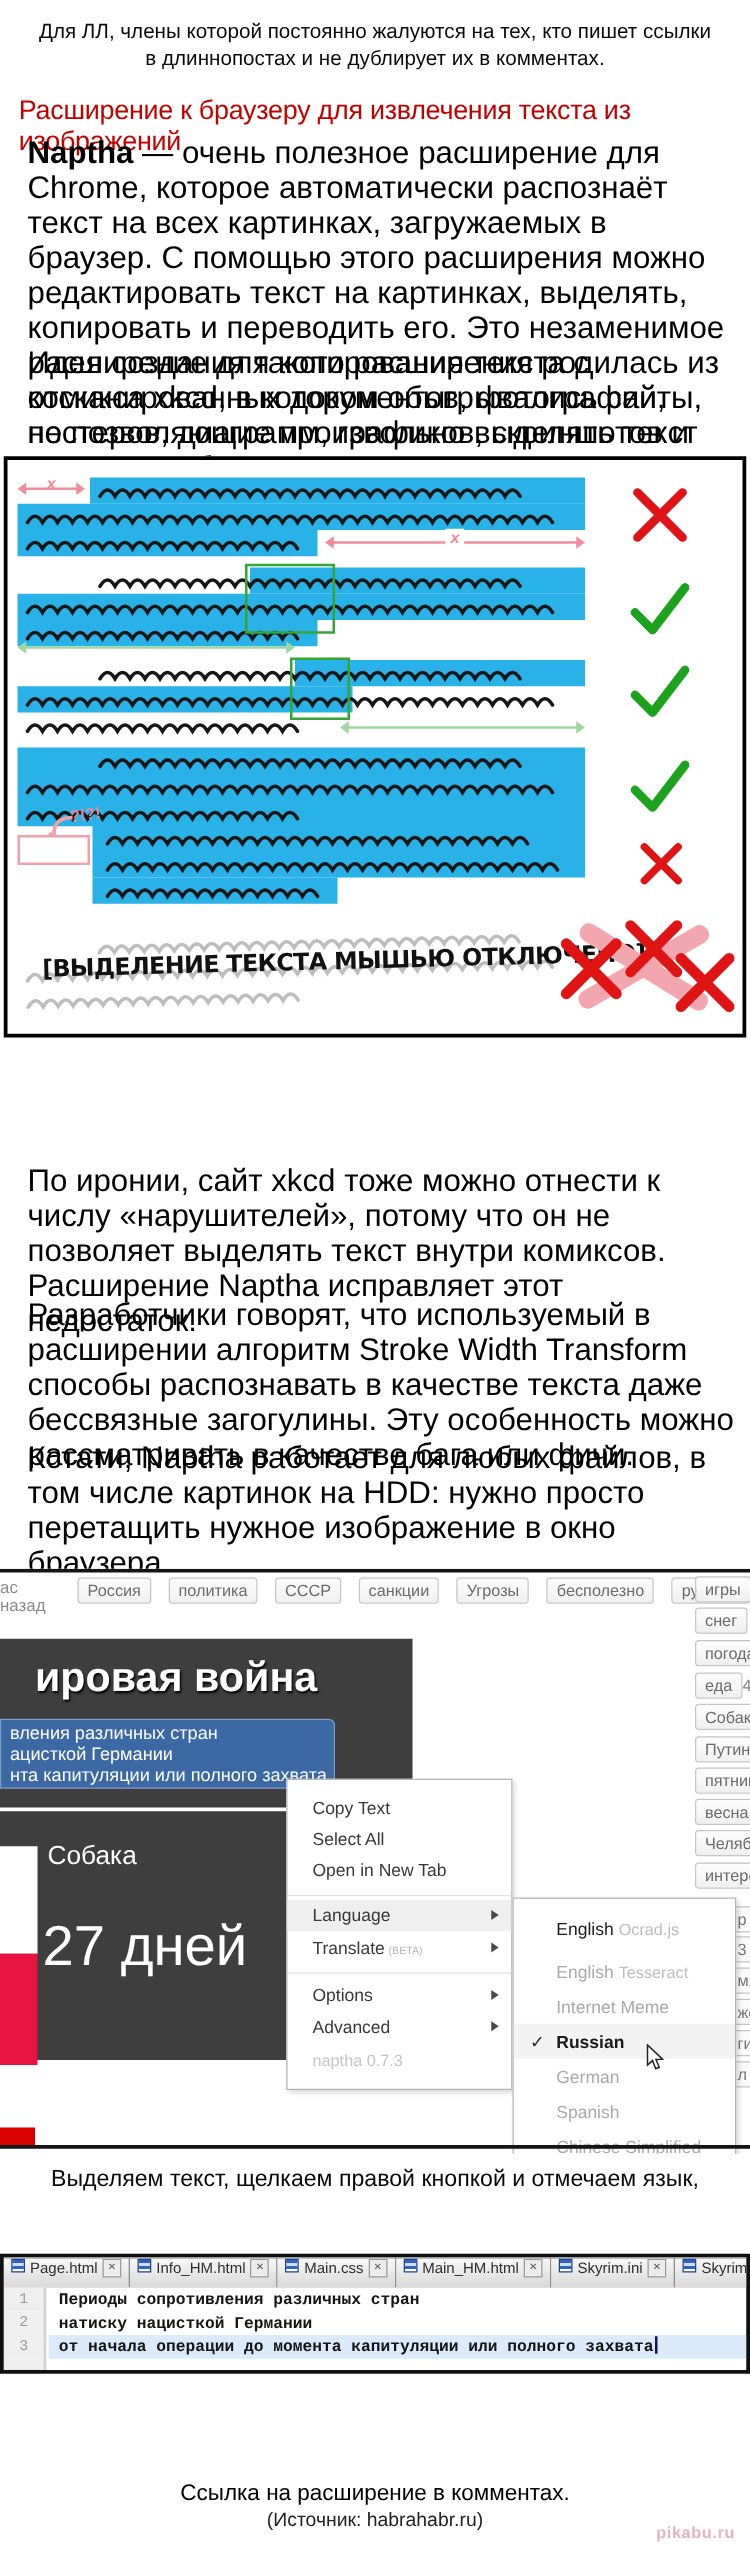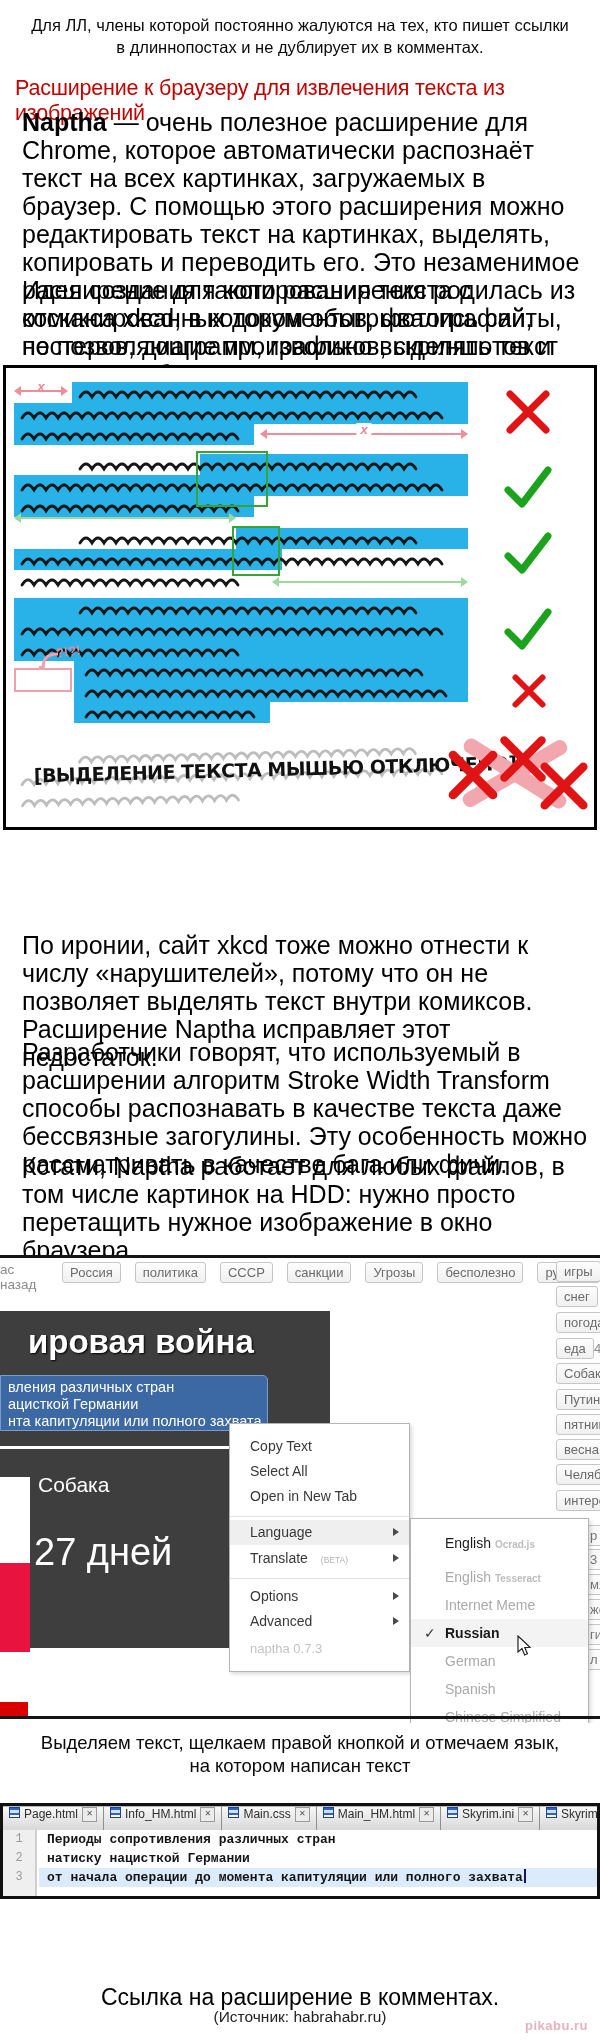--- a/index.html
+++ b/index.html
@@ -59,42 +59,42 @@
   .darkimg{position:absolute;top:56px;left:0;width:330px;height:337px;background:#3e3e3e;z-index:1}
   .imgtitle{position:absolute;top:12px;left:28px;font-size:33px;font-weight:700;color:#fff;
             text-shadow:1px 1px 2px #000;white-space:nowrap}
   .selbox{position:absolute;top:64px;left:0;width:268px;height:56px;background:#3c68a4;
           border:1px solid #7a9cc8;border-radius:0 5px 5px 0;box-sizing:border-box}
   .selbox div{position:absolute;left:7px;font-size:14.5px;color:#fff;white-space:nowrap}
   .whr{position:absolute;height:3px;background:#fff}
   .flagwhite{position:absolute;top:166px;left:0;width:30px;height:86px;background:#fff}
   .flagred{position:absolute;top:252px;left:0;width:30px;height:89px;background:#e8133f}
   .country{position:absolute;font-size:21px;color:#fff;font-weight:400}
-  .duration{position:absolute;top:220px;left:34px;font-size:38px;color:#fff;font-weight:400;white-space:nowrap}
+  .duration{position:absolute;top:220px;left:34px;font-size:45px;color:#fff;font-weight:400;white-space:nowrap}
   .dkflag{position:absolute;top:391px;left:0;width:28px;height:15px;background:#d90000}
 
   .cmenu{position:absolute;top:168px;left:229px;width:181px;height:249px;background:#fff;
          border:1px solid #b4b4b4;box-shadow:2px 2px 4px rgba(0,0,0,.15);z-index:10;box-sizing:border-box}
   .mi{position:absolute;left:0;width:100%;height:25px;line-height:25px;padding-left:20px;
       font-size:14px;color:#383838;box-sizing:border-box;white-space:nowrap}
   .mi.hov{background:#efefef}
   .mi .arr{position:absolute;right:10px;top:8px;width:0;height:0;
            border-top:4.5px solid transparent;border-bottom:4.5px solid transparent;border-left:6px solid #4a4a4a}
   .msep{position:absolute;left:0;width:100%;height:1px;background:#e2e2e2}
-  .beta{font-size:8.5px;color:#b3b3b3;margin-left:13px}
+  .beta{font-size:8.5px;color:#b3b3b3;margin-left:3px}
   .ver{color:#c3c3c3;font-size:13px}
 
   .smenu{position:absolute;top:263px;left:410px;width:179px;height:210px;background:#fff;
          border:1px solid #b4b4b4;box-shadow:2px 2px 4px rgba(0,0,0,.15);z-index:20;box-sizing:border-box}
   .smi{position:absolute;left:0;width:100%;height:28px;line-height:28px;padding-left:34px;
        font-size:14px;box-sizing:border-box;white-space:nowrap;color:#a9a9a9}
   .smi.on{color:#1a1a1a}
   .smi.sel{color:#1a1a1a;font-weight:700;background:#f3f3f3}
   .smi .chk{position:absolute;left:13px;font-weight:400;color:#333}
-  .suf{font-size:10px;color:#bdbdbd;margin-left:4px;font-weight:700}
+  .suf{font-size:13px;color:#bdbdbd;margin-left:4px;font-weight:400}
   .cursor{position:absolute;z-index:30}
 
   .shotcap{top:1731px;left:0;width:600px;font-size:18.5px;line-height:23px;color:#0a0a0a}
 
   
   .npp{position:absolute;top:1803px;left:0;width:600px;height:96px;border:3px solid #101010;
        box-sizing:border-box;background:#fff;overflow:hidden}
   .tabbar{position:absolute;top:0;left:0;width:100%;height:24px;background:#c9c9c9;
           display:flex;align-items:stretch;overflow:hidden}
   .tab{display:flex;align-items:flex-start;gap:4px;padding:0 6px;background:linear-gradient(#f8f8f8,#d8d8d8);
@@ -108,21 +108,21 @@
         font-weight:700;font-size:13px;color:#141414}
   .erow .rowhl{position:absolute;left:36px;right:0;top:0;bottom:0;background:#dcebfb}
   .lnum{position:absolute;left:0;top:0;width:34px;height:100%;background:#efefef;border-right:2px solid #cfcfcf;
         color:#9a9a9a;text-align:center;font-weight:400;font-size:12px;box-sizing:border-box}
   .etext{position:absolute;left:44px;top:0;white-space:nowrap}
   .caret{display:inline-block;width:2px;height:14px;background:#14145e;vertical-align:-2px;margin-left:1px}
   .erows{position:absolute;top:24px;left:0;width:100%}
 
   
   .f1{top:1914px;left:20px;width:560px;font-size:19.5px;line-height:24px;color:#000}
-  .f2{top:1984px;left:0;width:600px;font-size:23px;color:#000}
+  .f2{top:1984px;left:0;width:600px;font-size:18px;color:#000}
   .f3{top:2008px;left:0;width:600px;font-size:15.5px;color:#222}
   .wm{top:2018px;right:12px;left:auto;font-size:13px;font-weight:700;color:#e5b3be;letter-spacing:.5px}
 </style>
 </head>
 <body>
 
 <div id="page">
 
   <div class="abs intro ctr">
     <div>Для ЛЛ, члены которой постоянно жалуются на тех, кто пишет ссылки</div>
@@ -351,21 +351,20 @@
 
     <svg class="cursor" style="left:516px;top:380px" width="16" height="22" viewBox="0 0 16 22">
       <path d="M2,1 L2,17 L6,13.5 L8.6,20 L11.4,18.8 L8.8,12.6 L14,12.3 Z" fill="#fff" stroke="#222" stroke-width="1.2"></path>
     </svg>
 
     <div class="bline" style="top:461px"></div>
   </div>
 
   <div class="abs shotcap ctr">
     <div>Выделяем текст, щелкаем правой кнопкой и отмечаем язык,</div>
-    <div>на котором написан текст</div>
   </div>
 
   <div class="npp">
     <div class="tabbar">
       <span class="tab">
           <span class="disk"></span>
           <span>Page.html</span>
           <span class="tclose">✕</span>
         </span>
       <span class="tab">

